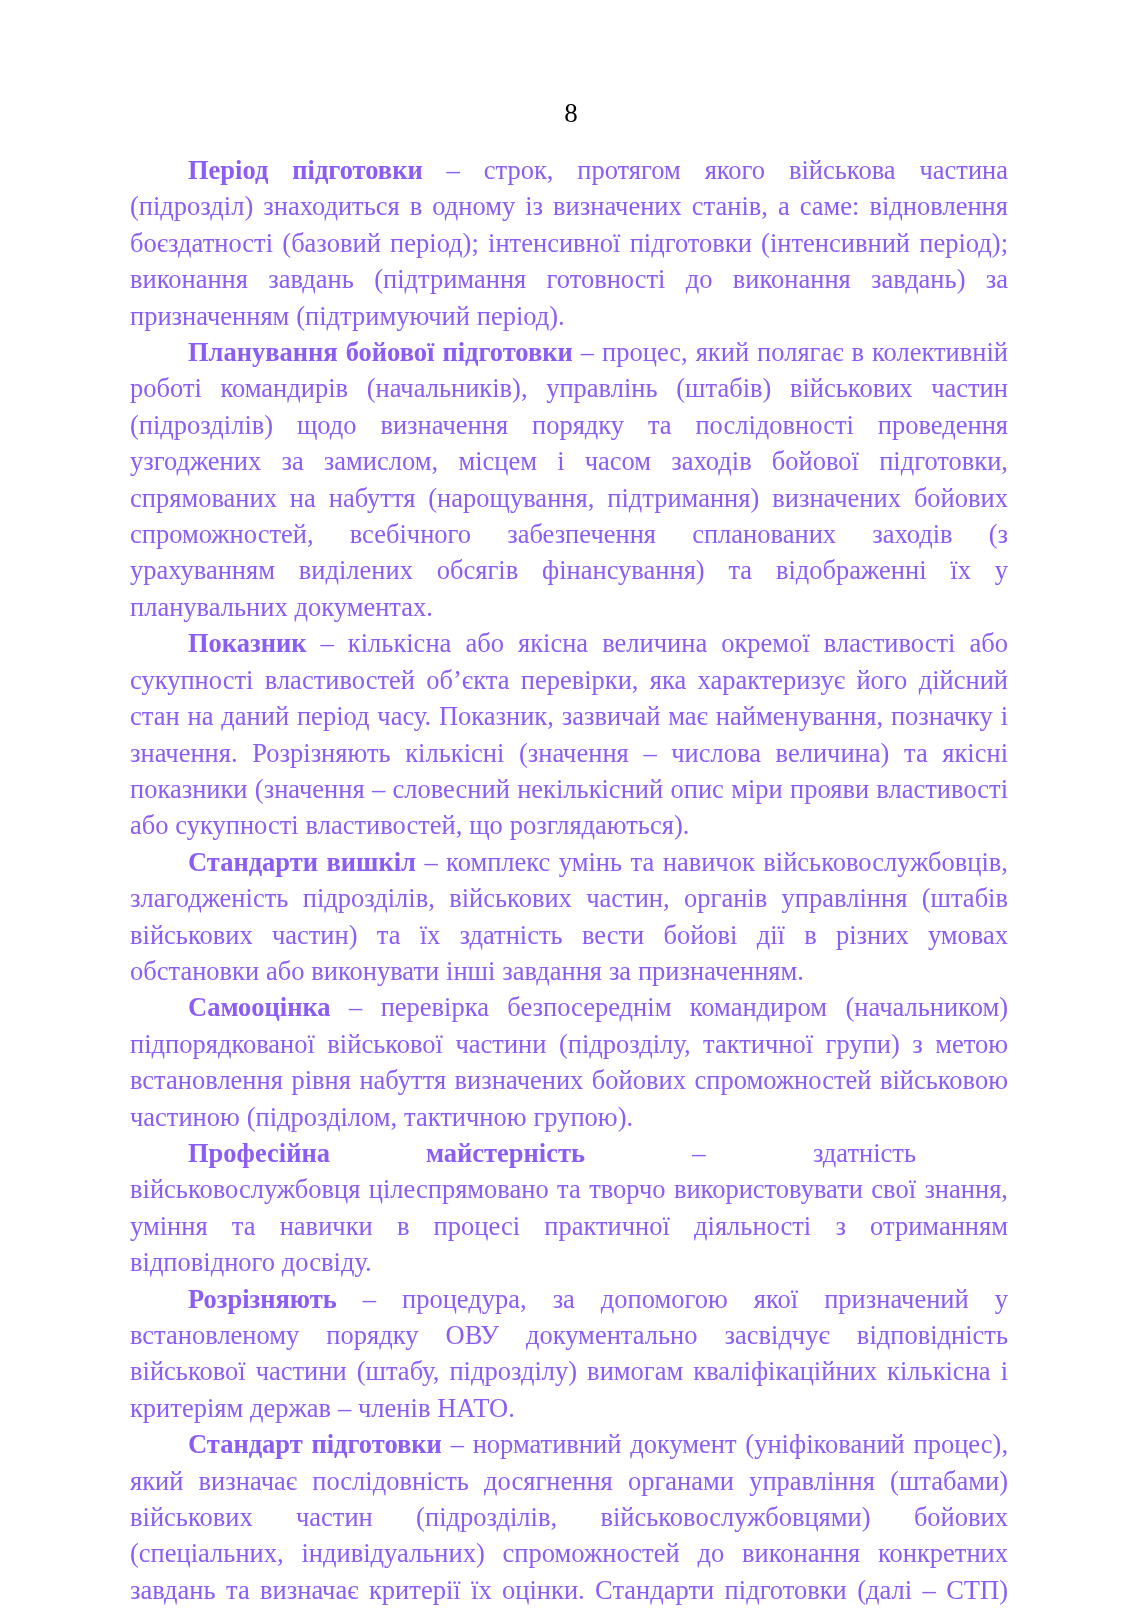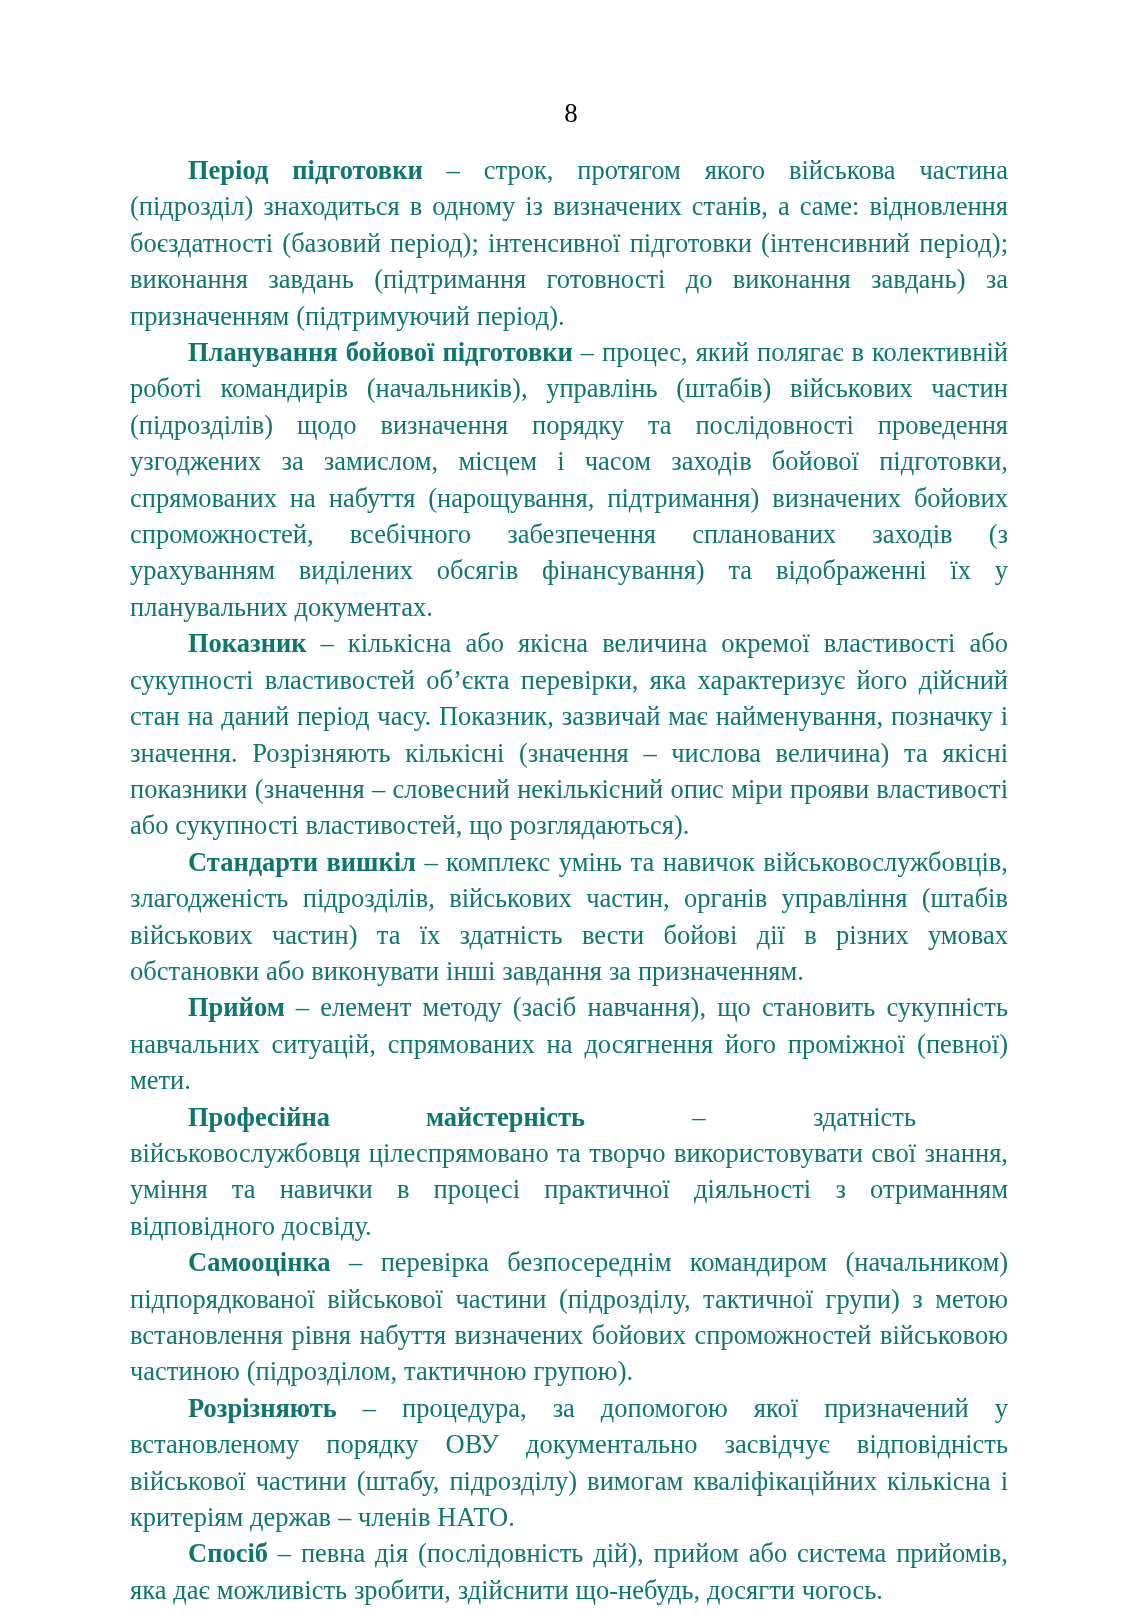--- a/index.html
+++ b/index.html
@@ -37,21 +37,21 @@
   }
   p.para {
     margin: 0;
     padding: 0;
     text-align: justify;
     text-justify: inter-word;
     text-indent: 58px;
     font-size: 26.5px;
     line-height: 36.4px;
     font-family: "Liberation Serif", "DejaVu Serif", serif;
-    color: #0f766e;
+    color: #8b5cf6;
     hyphens: none;
     -webkit-hyphens: none;
     word-spacing: 0.2px;
   }
   p.para:last-child {
     text-align: justify;
   }
   
   .term {
     font-weight: bold;
@@ -76,27 +76,25 @@
   <div class="body-text">
 
     <p class="para"><span class="term">Період підготовки</span><span> – строк, протягом якого військова частина (підрозділ) знаходиться в одному із визначених станів, а саме: відновлення боєздатності (базовий період); інтенсивної підготовки (інтенсивний період); виконання завдань (підтримання готовності до виконання завдань) за призначенням (підтримуючий період).</span></p>
 
     <p class="para"><span class="term">Планування бойової підготовки</span><span> – процес, який полягає в колективній роботі командирів (начальників), управлінь (штабів) військових частин (підрозділів) щодо визначення порядку та послідовності проведення узгоджених за замислом, місцем і часом заходів бойової підготовки, спрямованих на набуття (нарощування, підтримання) визначених бойових спроможностей, всебічного забезпечення спланованих заходів (з урахуванням виділених обсягів фінансування) та відображенні їх у планувальних документах.</span></p>
 
     <p class="para"><span class="term">Показник</span><span> – кількісна або якісна величина окремої властивості або сукупності властивостей об’єкта перевірки, яка характеризує його дійсний стан на даний період часу. Показник, зазвичай має найменування, позначку і значення. Розрізняють кількісні (значення – числова величина) та якісні показники (значення – словесний некількісний опис міри прояви властивості або сукупності властивостей, що розглядаються).</span></p>
 
     <p class="para"><span class="term">Стандарти вишкіл</span><span> – комплекс умінь та навичок військовослужбовців, злагодженість підрозділів, військових частин, органів управління (штабів військових частин) та їх здатність вести бойові дії в різних умовах обстановки або виконувати інші завдання за призначенням.</span></p>
 
-    <p class="para"><span class="term">Прийом</span><span> – елемент методу (засіб навчання), що становить сукупність навчальних ситуацій, спрямованих на досягнення його проміжної (певної) мети.</span></p>
+
+    <p class="para"><span class="term">Самооцінка</span><span> – перевірка безпосереднім командиром (начальником) підпорядкованої військової частини (підрозділу, тактичної групи) з метою встановлення рівня набуття визначених бойових спроможностей військовою частиною (підрозділом, тактичною групою).</span></p>
 
     <p class="para"><span class="term">Професійна</span><span class="wide-gap"></span><span class="term">майстерність</span><span> – здатність</span><span class="wide-gap-2"></span><span>військовослужбовця цілеспрямовано та творчо використовувати свої знання, уміння та навички в процесі практичної діяльності з отриманням відповідного досвіду.</span></p>
 
-    <p class="para"><span class="term">Самооцінка</span><span> – перевірка безпосереднім командиром (начальником) підпорядкованої військової частини (підрозділу, тактичної групи) з метою встановлення рівня набуття визначених бойових спроможностей військовою частиною (підрозділом, тактичною групою).</span></p>
-
     <p class="para"><span class="term">Розрізняють</span><span> – процедура, за допомогою якої призначений у встановленому порядку ОВУ документально засвідчує відповідність військової частини (штабу, підрозділу) вимогам кваліфікаційних кількісна і критеріям держав – членів НАТО.</span></p>
 
-    <p class="para"><span class="term">Спосіб</span><span> – певна дія (послідовність дій), прийом або система прийомів, яка дає можливість зробити, здійснити що-небудь, досягти чогось.</span></p>
 
     <p class="para"><span class="term">Стандарт підготовки</span><span> – нормативний документ (уніфікований процес), який визначає послідовність досягнення органами управління (штабами) військових частин (підрозділів, військовослужбовцями) бойових (спеціальних, індивідуальних) спроможностей до виконання конкретних завдань та визначає критерії їх оцінки. Стандарти підготовки (далі – СТП) поділяються на стандарти індивідуальної (базової загальновійськової, фахової) підготовки (далі СТІ) та колективної підготовки (далі – СТК) і спрямовуються на досягнення сумісності у підготовці підрозділів ЗС України та військовими формуваннями держав – членів НАТО.</span></p>
 
   </div>
 
 </div>
 
 </body></html>

